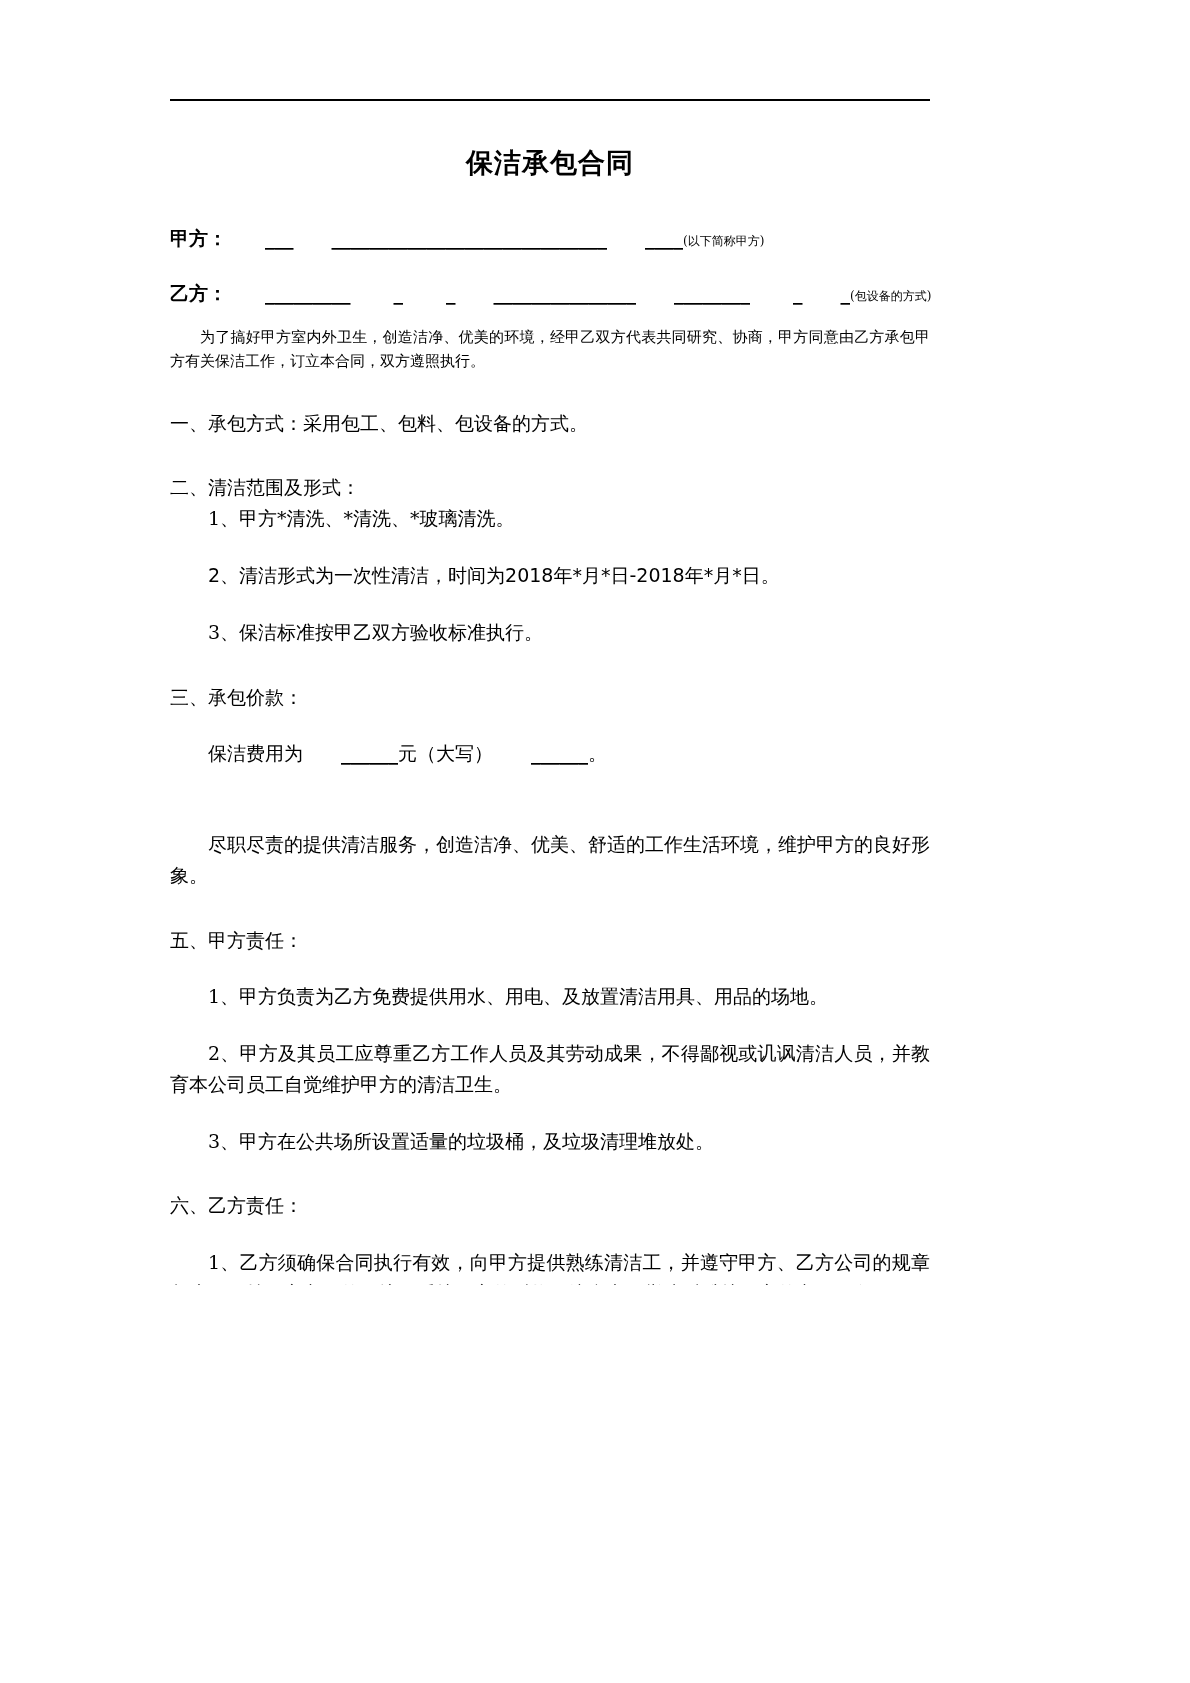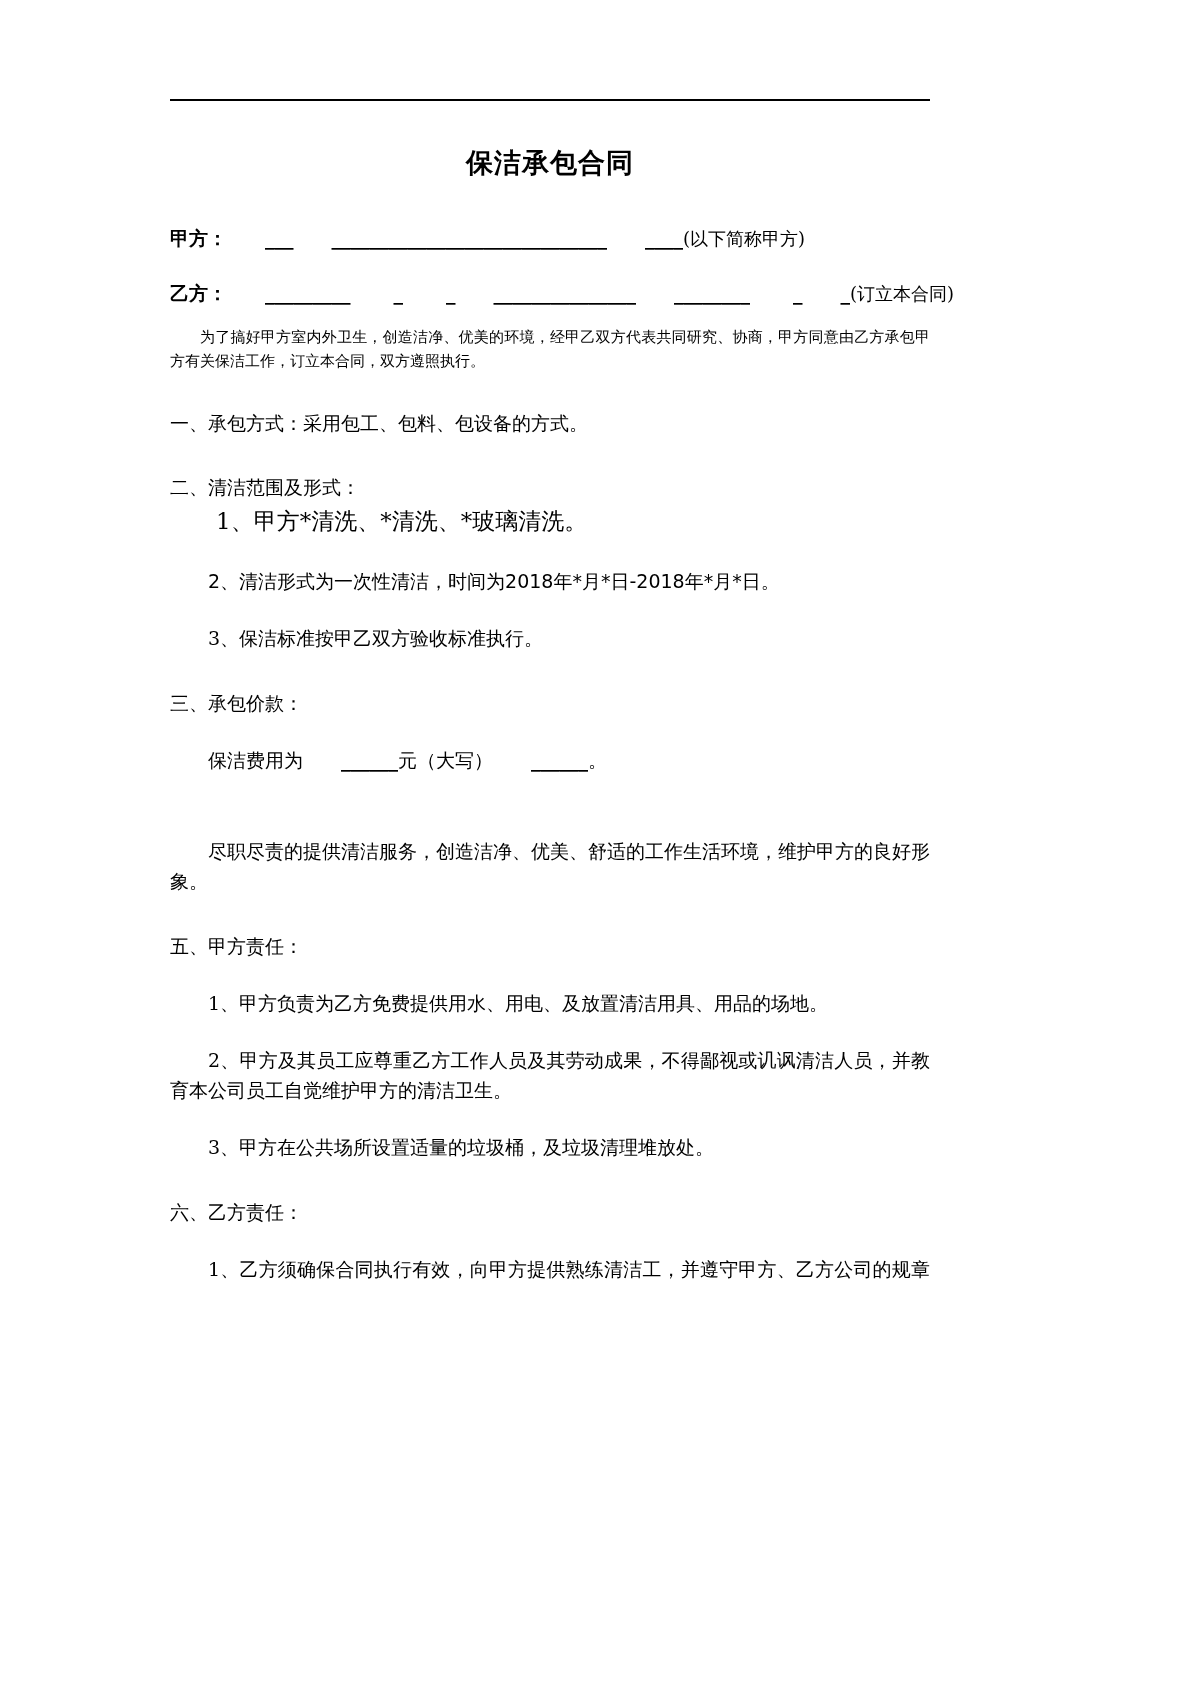--- a/index.html
+++ b/index.html
@@ -49,21 +49,21 @@
   }
   .party-line {
     font-weight: bold;
     font-size: 19px;
     line-height: 1.5;
     margin: 0;
     white-space: nowrap;
   }
   .party-line .tail {
     font-weight: normal;
-    font-size: 18px;
+    font-size: 12px;
   }
   .blank {
     text-decoration: underline;
     text-decoration-thickness: 1px;
     text-underline-offset: 3px;
     font-weight: normal;
     margin-left: 38px;
   }
   .gap { display: inline-block; width: 5px; }
   p.body {
@@ -82,21 +82,21 @@
   }
   p.sub {
     font-size: 19px;
     line-height: 1.62;
     margin: 0;
     text-indent: 2em;
     text-align: justify;
     text-justify: inter-ideograph;
   }
   p.sub-tight {
-    font-size: 23px;
+    font-size: 19px;
     line-height: 1.62;
     margin: 0;
     padding-left: 2em;
     text-align: justify;
   }
   .sans {
     font-family: "DejaVu Sans", "Liberation Sans", sans-serif;
   }
   .sp-sm  { height: 18px; }
   .sp-md  { height: 26px; }
@@ -113,21 +113,21 @@
   <div class="content">
 
     <h1 class="doc-title">保洁承包合同</h1>
 
     <div class="sp-xl"></div>
 
     <p class="party-line"><span>甲方：</span><span class="blank">___</span><span class="blank">_____________________________</span><span class="blank">____</span><span class="tail">(以下简称甲方)</span></p>
 
     <div class="sp-md"></div>
 
-    <p class="party-line"><span>乙方：</span><span class="blank">_________</span><span class="gap"></span><span class="blank">_</span><span class="gap"></span><span class="blank">_</span><span class="blank">_______________</span><span class="blank">________</span><span class="gap"></span><span class="blank">_</span><span class="blank">_</span><span class="tail">(订立本合同)</span></p>
+    <p class="party-line"><span>乙方：</span><span class="blank">_________</span><span class="gap"></span><span class="blank">_</span><span class="gap"></span><span class="blank">_</span><span class="blank">_______________</span><span class="blank">________</span><span class="gap"></span><span class="blank">_</span><span class="blank">_</span><span class="tail">(包设备的方式)</span></p>
 
     <div class="sp-sm"></div>
 
     <p class="body indent">为了搞好甲方室内外卫生，创造洁净、优美的环境，经甲乙双方代表共同研究、协商，甲方同意由乙方承包甲方有关保洁工作，订立本合同，双方遵照执行。</p>
 
     <div class="sp-lg"></div>
 
     <p class="sec">一、承包方式：采用包工、包料、包设备的方式。</p>
 
     <div class="sp-lg"></div>

